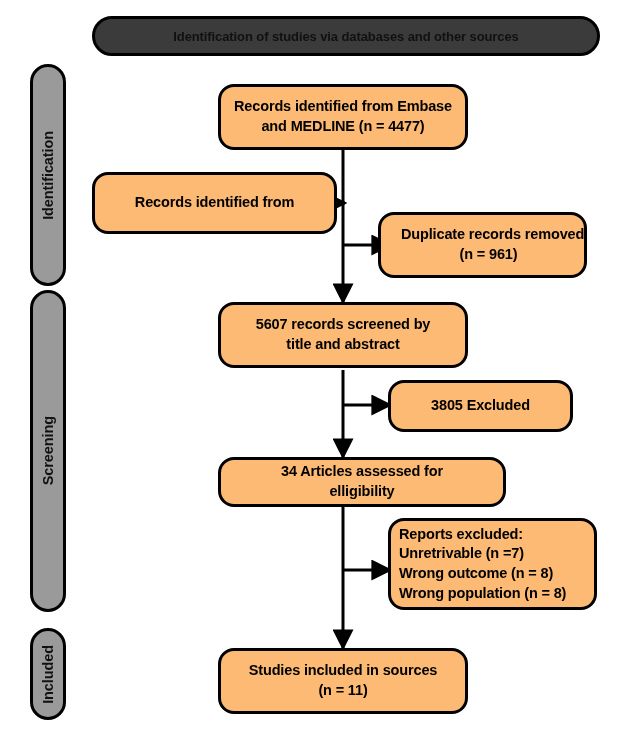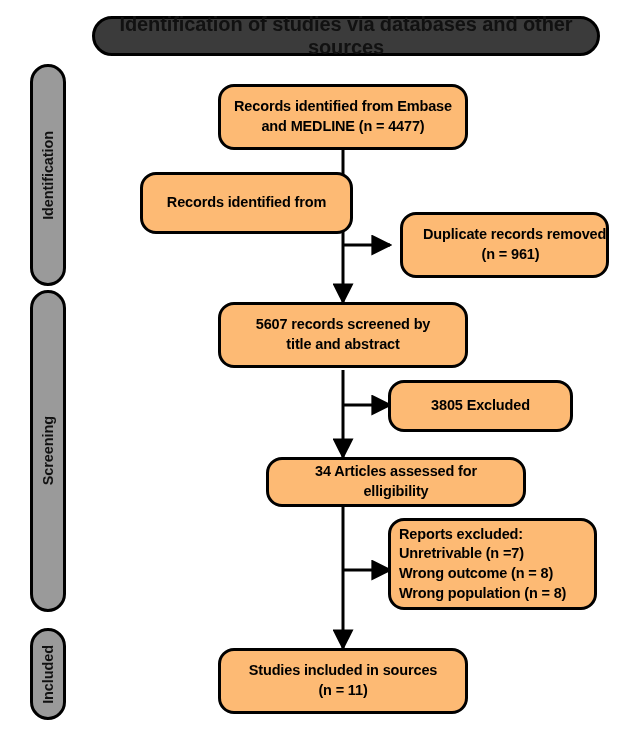--- a/index.html
+++ b/index.html
@@ -58,21 +58,21 @@
     z-index: 2;
     box-sizing: border-box;
     background: #3b3b3b;
     border: 3px solid #000000;
     border-radius: 22px;
     display: flex;
     align-items: center;
     justify-content: center;
     text-align: center;
     font-weight: bold;
-    font-size: 20px;
+    font-size: 13px;
     letter-spacing: -0.1px;
     color: #111111;
   }
 
   
   .stage {
     position: absolute;
     z-index: 2;
     box-sizing: border-box;
     background: #9a9a9a;
@@ -141,47 +141,47 @@
     <span class="vtext">Included</span>
   </div>
 
   <div class="node" style="left:218px; top:84px; width:250px; height:66px;">
     <span class="txt">
       <span class="ln">Records identified from Embase</span>
       <span class="ln">and MEDLINE (n = 4477)</span>
     </span>
   </div>
 
-  <div class="node" style="left:92px; top:172px; width:213px; height:62px;margin-left:48px;">
+  <div class="node" style="left:92px; top:172px; width:245px; height:62px;">
     <span class="txt">
       <span class="ln">Records identified from</span>
     </span>
   </div>
 
-  <div class="node" style="left:400px; top:212px; width:209px; height:66px;padding-left:20px;">
+  <div class="node" style="left:378px; top:212px; width:209px; height:66px;padding-left:20px;">
     <span class="txt">
       <span class="ln">Duplicate records removed</span>
       <span class="ln">(n = 961)</span>
     </span>
   </div>
 
   <div class="node" style="left:218px; top:302px; width:250px; height:66px;">
     <span class="txt">
       <span class="ln">5607 records screened by</span>
       <span class="ln">title and abstract</span>
     </span>
   </div>
 
   <div class="node" style="left:388px; top:380px; width:185px; height:52px;">
     <span class="txt">
       <span class="ln">3805 Excluded</span>
     </span>
   </div>
 
-  <div class="node" style="left:218px; top:457px; width:260px; height:50px;margin-left:48px;">
+  <div class="node" style="left:218px; top:457px; width:288px; height:50px;">
     <span class="txt">
       <span class="ln">34 Articles assessed for</span>
       <span class="ln">elligibility</span>
     </span>
   </div>
 
   <div class="node align-left" style="left:388px; top:518px; width:209px; height:92px;">
     <span class="txt">
       <span class="ln">Reports excluded:</span>
       <span class="ln">Unretrivable (n =7)</span>

